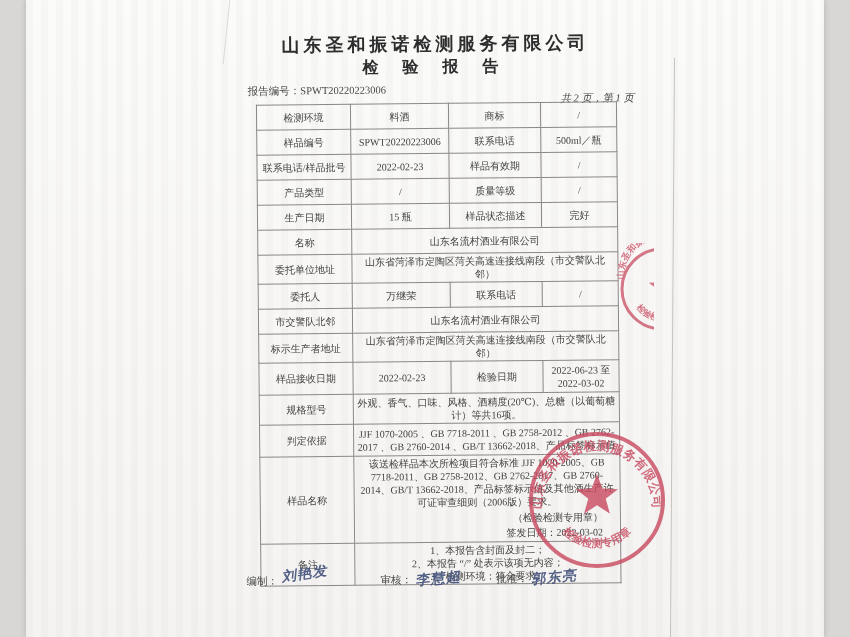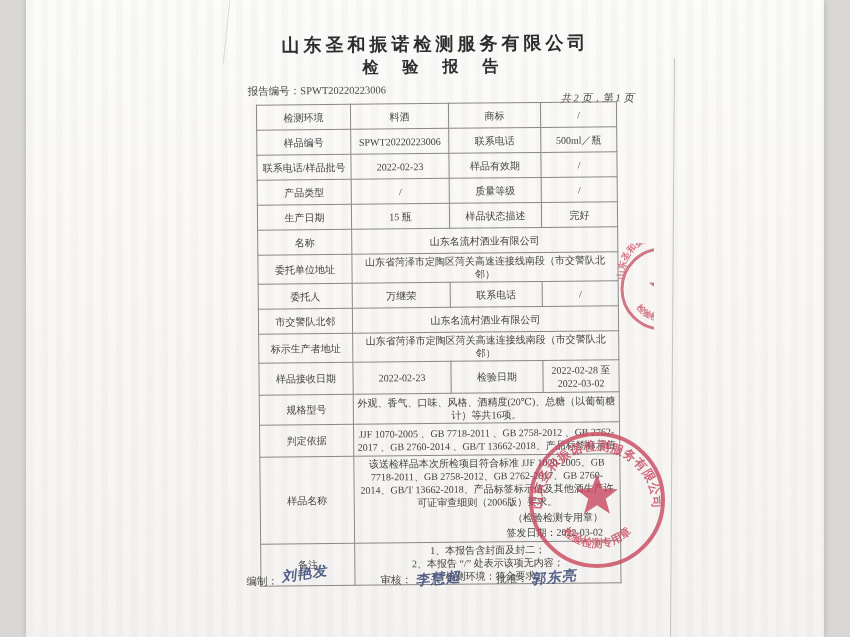--- a/index.html
+++ b/index.html
@@ -159,21 +159,21 @@
         </tr>
         <tr class="std">
           <td>标示生产者地址</td>
           <td colspan="3">山东省菏泽市定陶区菏关高速连接线南段（市交警队北邻）</td>
         </tr>
         <tr class="r-date">
           <td>样品接收日期</td>
           <td>2022-02-23</td>
           <td>检验日期</td>
           <td>
-            <div>2022-02-28 至</div>
+            <div>2022-06-23 至</div>
             <div>2022-03-02</div>
           </td>
         </tr>
         <tr class="r-items">
           <td>规格型号</td>
           <td colspan="3" class="left">外观、香气、口味、风格、酒精度(20℃)、总糖（以葡萄糖计）等共16项。</td>
         </tr>
         <tr class="r-basis">
           <td>判定依据</td>
           <td colspan="3" class="left">JJF 1070-2005 、GB 7718-2011 、GB 2758-2012 、GB 2762-2017 、GB 2760-2014 、GB/T 13662-2018、产品标签标示值</td>

